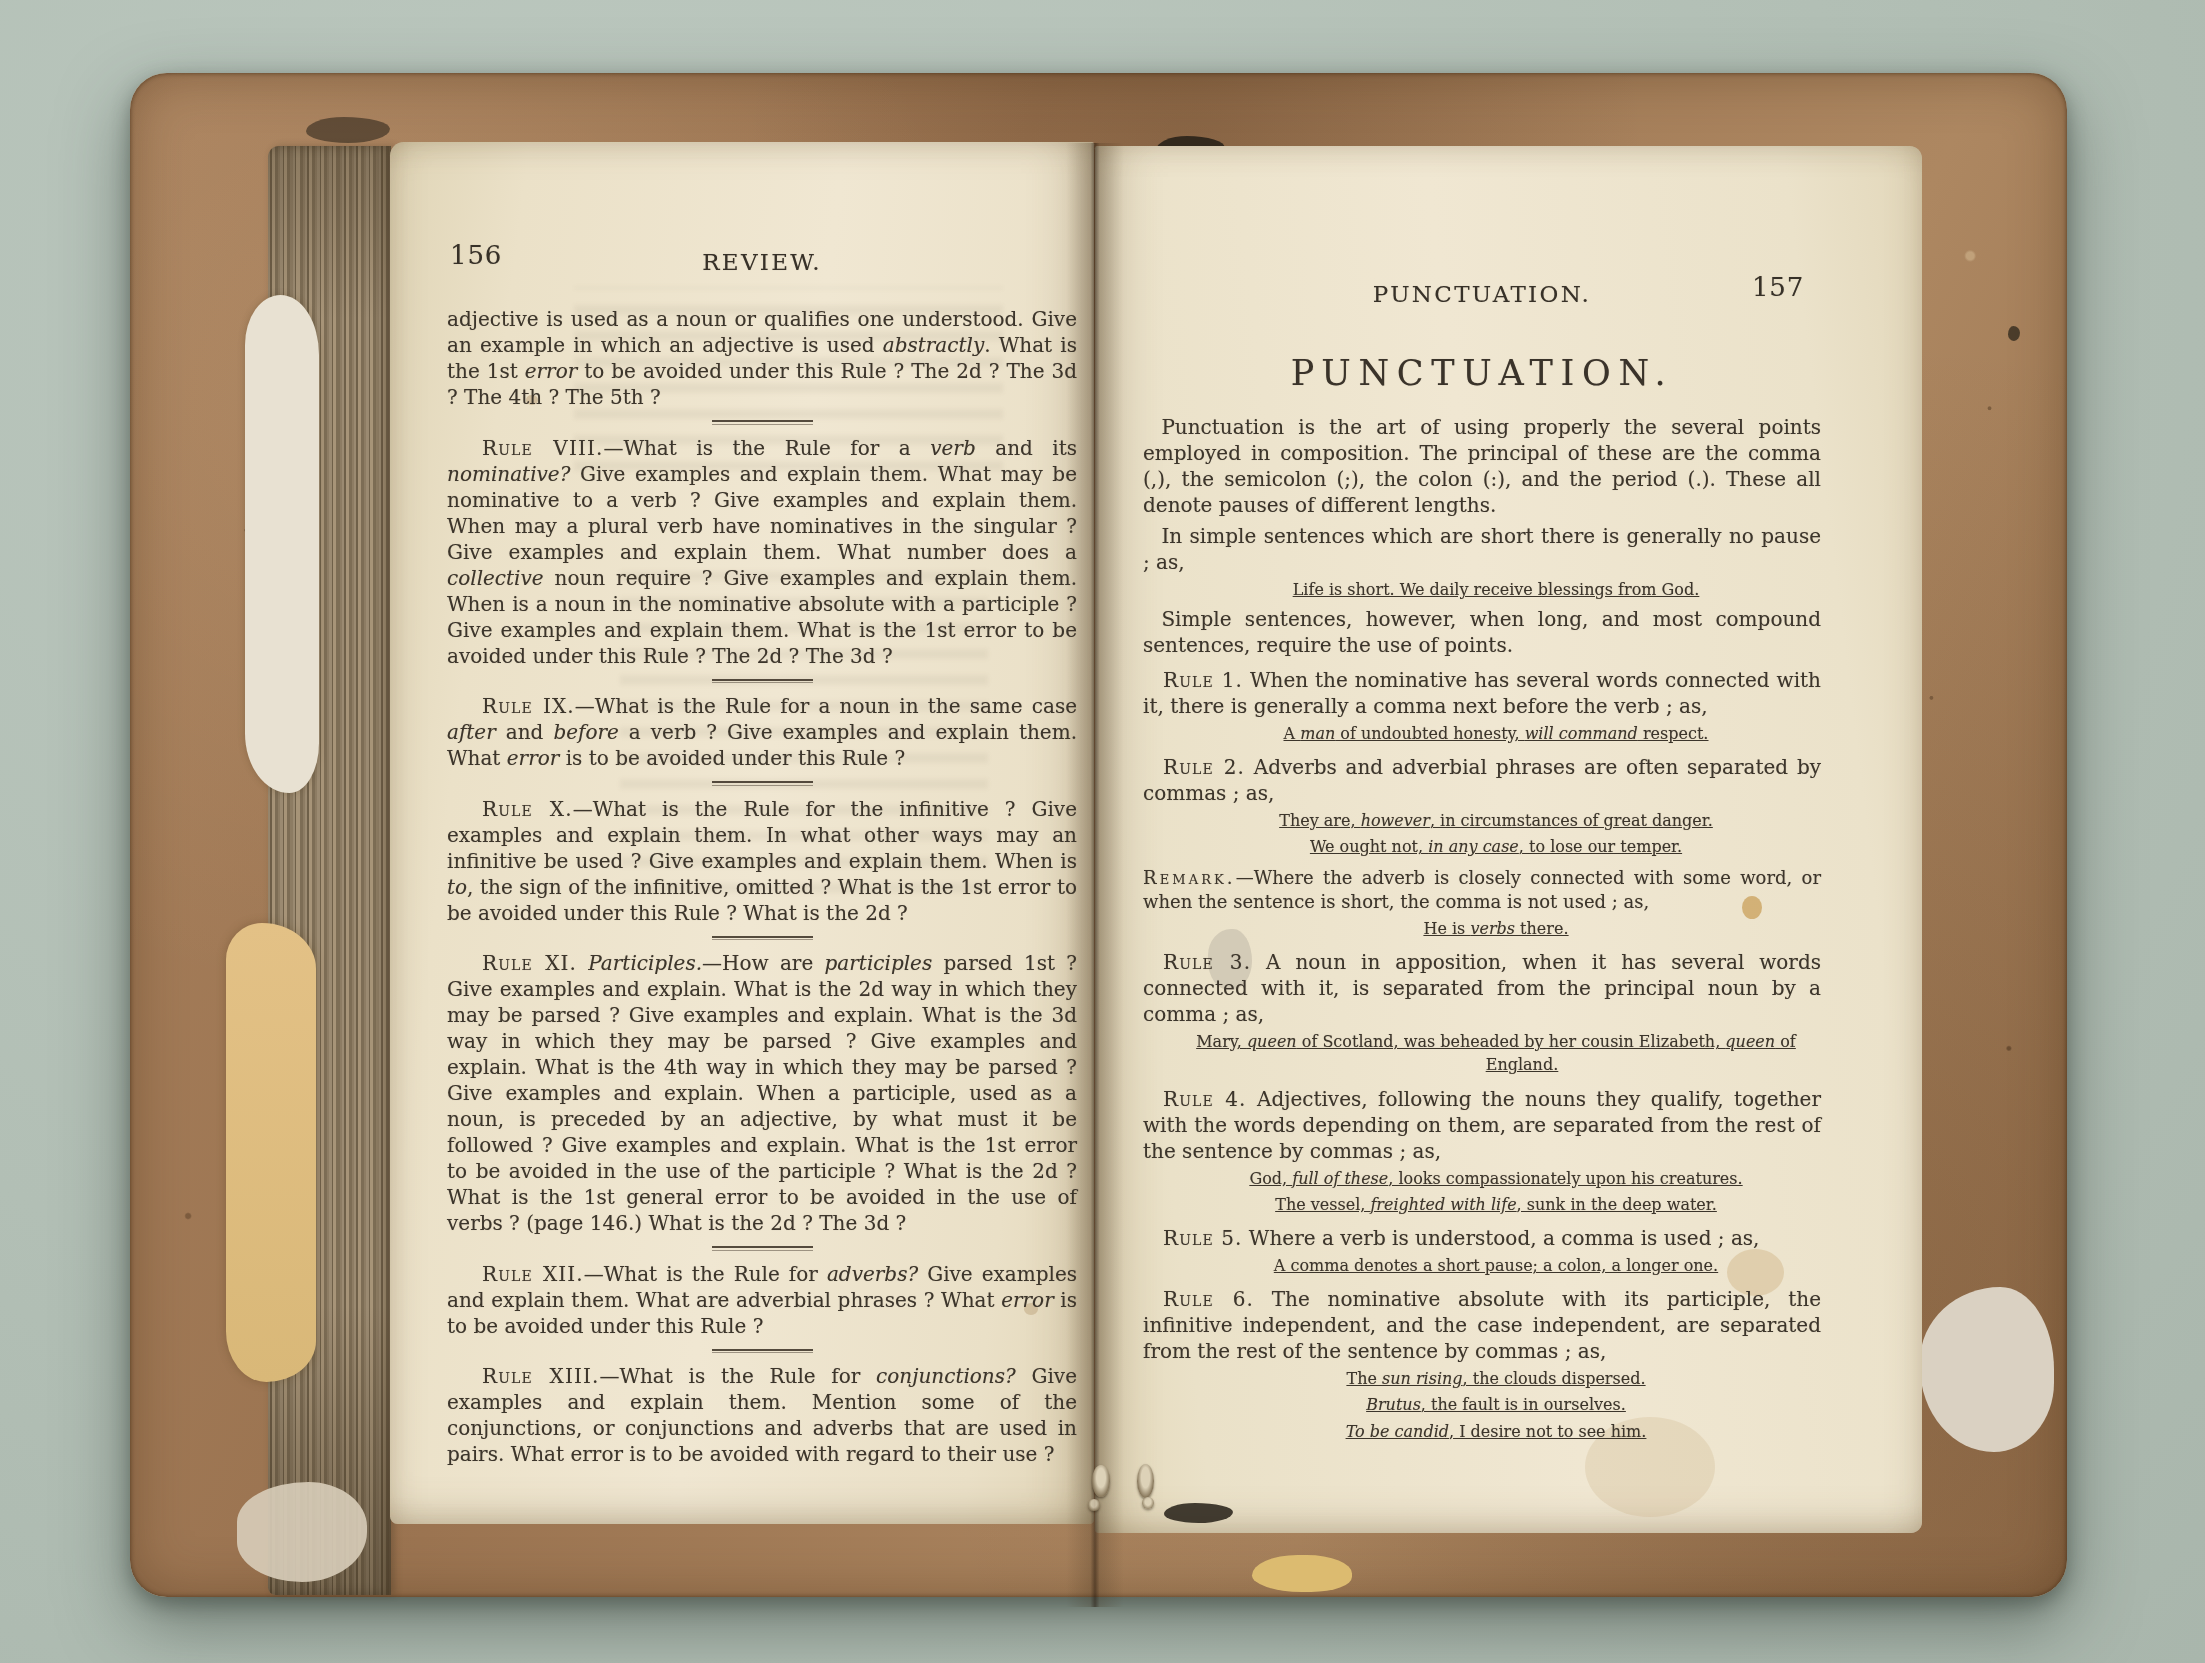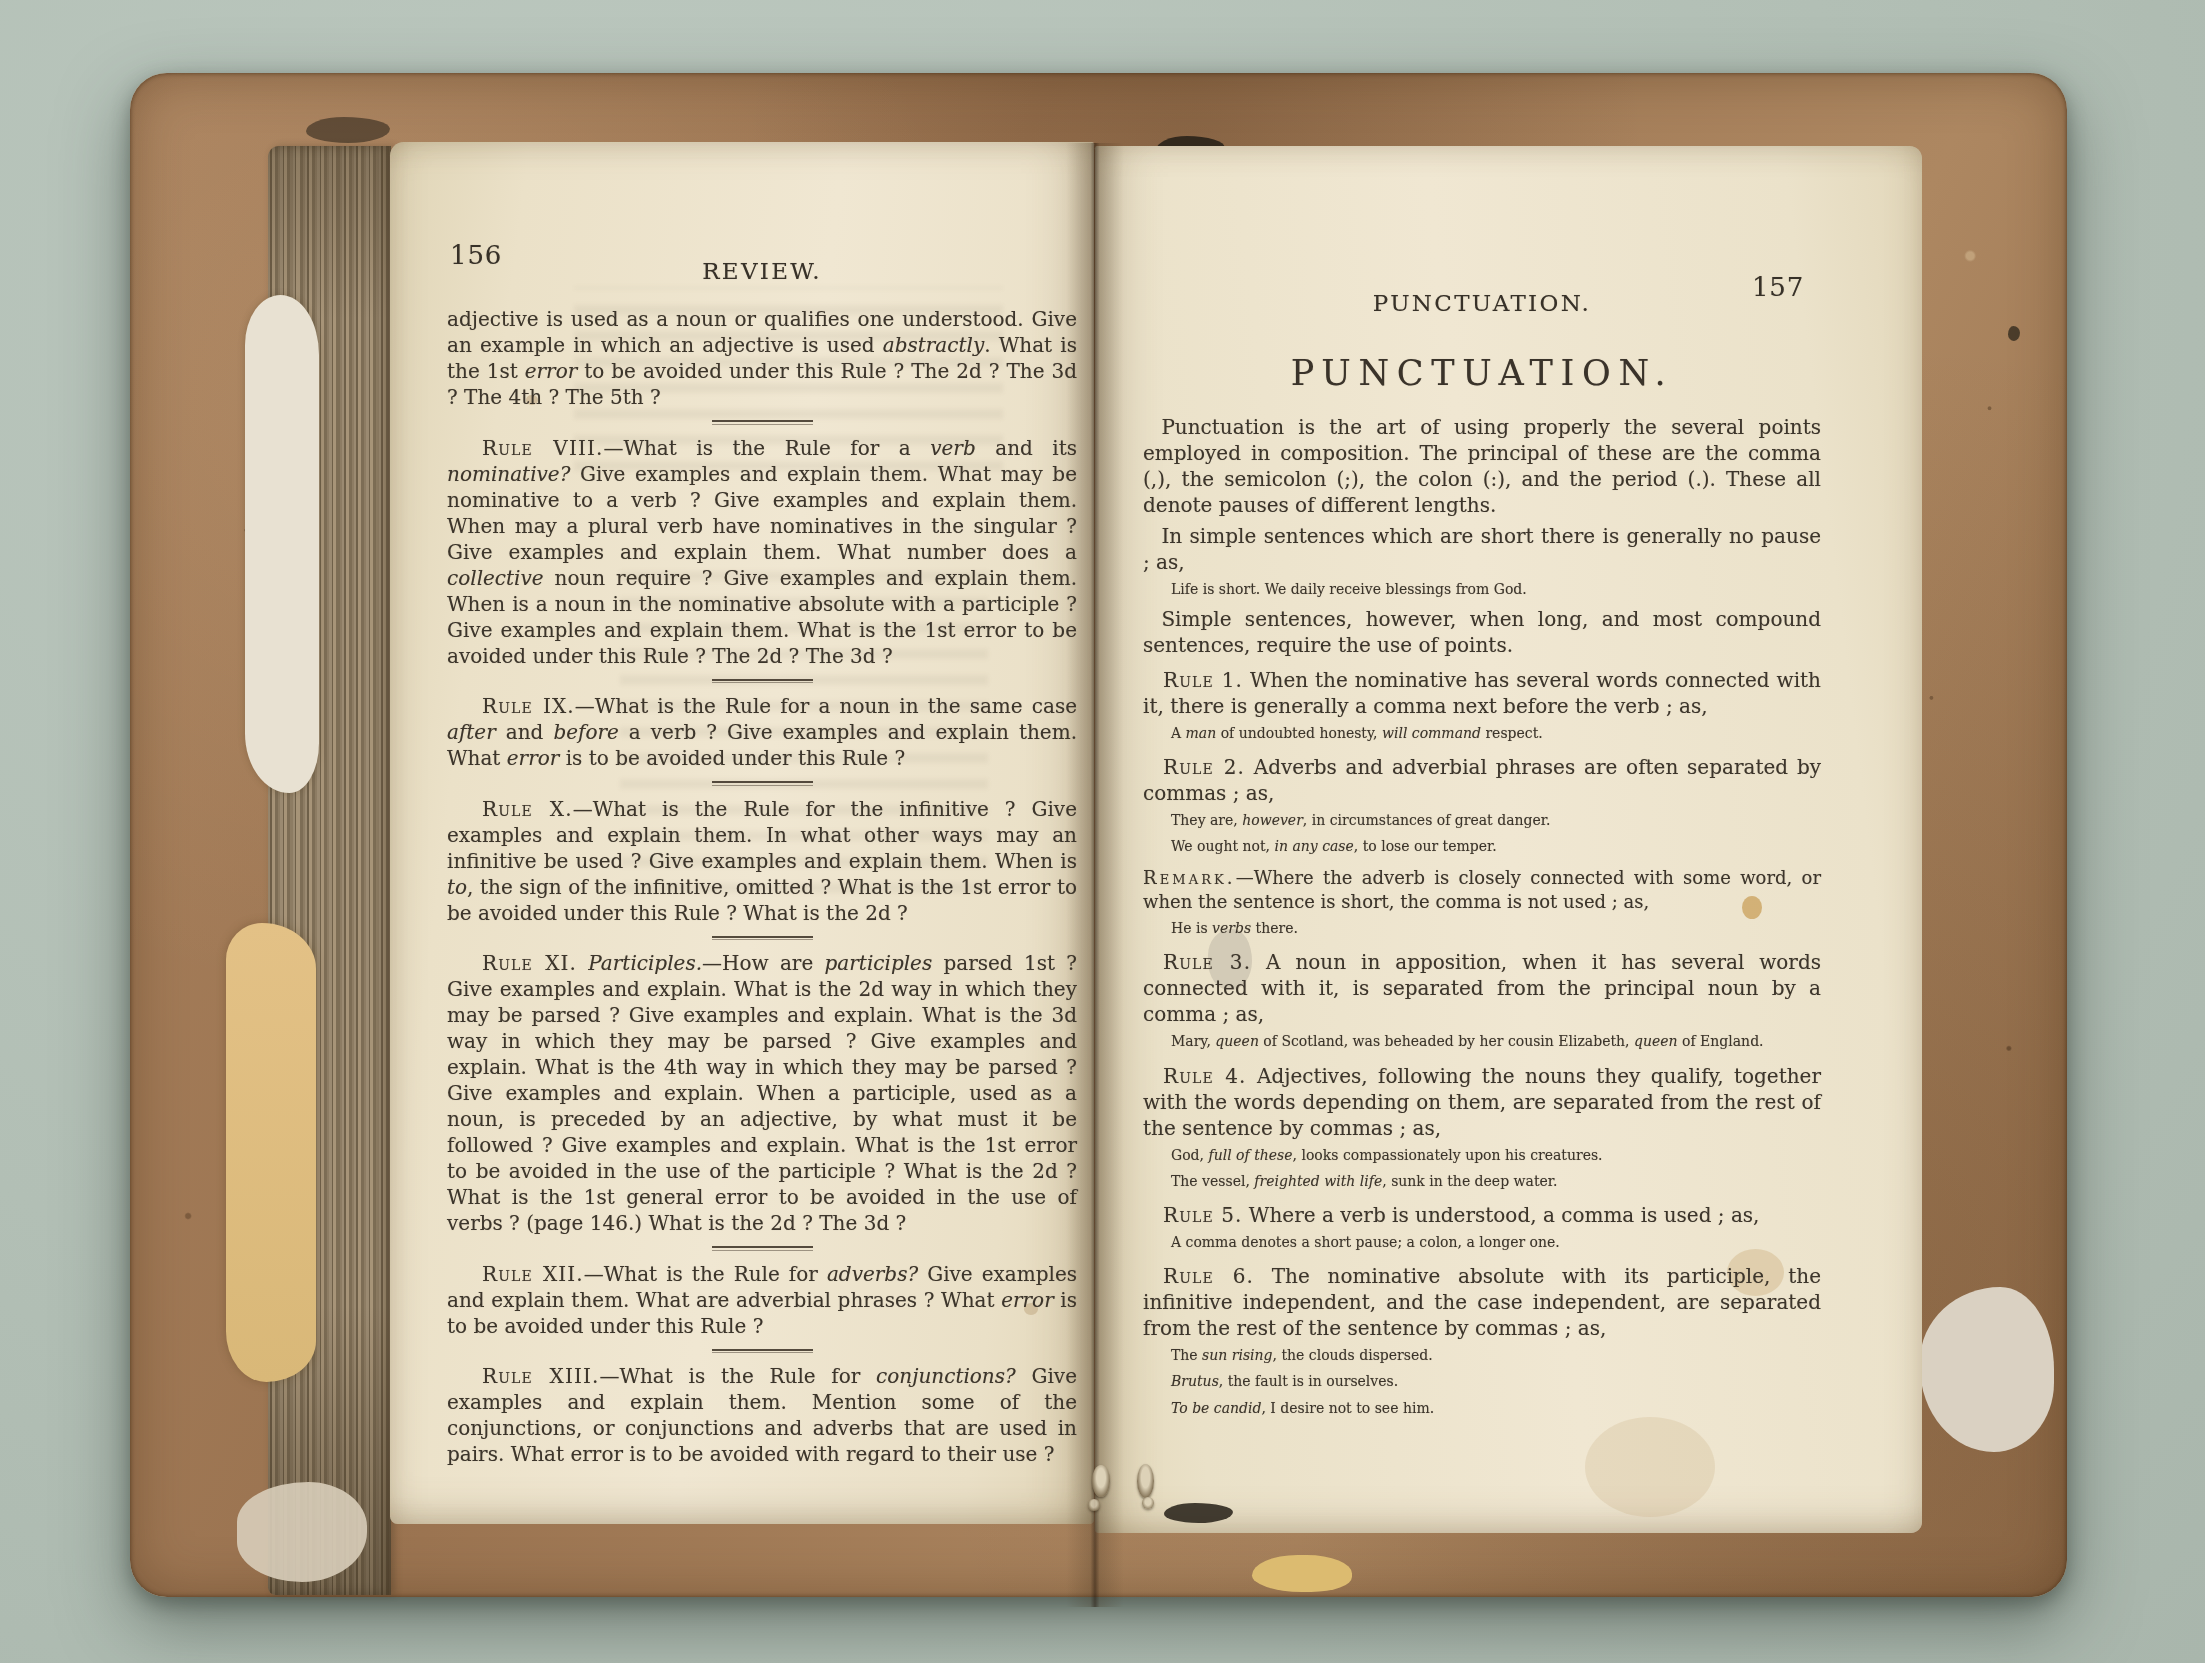--- a/index.html
+++ b/index.html
@@ -58,28 +58,28 @@
   .gutter{position:absolute;left:936px;top:70px;width:58px;height:1464px;pointer-events:none;
     background:linear-gradient(90deg,rgba(60,45,25,0) 0%,rgba(60,45,25,.22) 42%,rgba(35,22,10,.55) 50%,rgba(60,45,25,.22) 58%,rgba(60,45,25,0) 100%);}
   
   .col{position:absolute;color:#3c352b;text-shadow:0 0 0.8px rgba(60,50,40,.35);}
   .col.left-col{left:57px;right:17px;top:98px;}
   .col.right-col{left:48px;right:101px;top:126px;}
   .head-row{position:relative;height:32px;margin-bottom:34px;}
   .pagenum{position:absolute;top:0;font-size:26px;font-weight:400;letter-spacing:0.8px;color:#373128;}
   .pagenum.pn-left{left:3.1px;}
   .pagenum.pn-right{right:17px;}
-  .running{position:absolute;left:50%;transform:translateX(-50%);top:18px;font-size:23px;letter-spacing:2.3px;color:#373128;}
+  .running{position:absolute;left:50%;transform:translateX(-50%);top:9px;font-size:23px;letter-spacing:2.3px;color:#373128;}
   .section-title{font-size:35px;letter-spacing:7.7px;text-align:center;margin:49px 0 21.4px;color:#3a332a;}
   .col p{margin:0;font-size:20px;line-height:26px;text-align:justify;}
   .col .flush{text-indent:0;}
   .left-col .rule{text-indent:35px;}
   .right-col .para{text-indent:18.4px;margin-top:4.6px;}
   .right-col .rule{text-indent:20px;margin-top:9.2px;}
-  .col .example{font-size:14px;line-height:23px;margin:3.1px 0;padding-left:80px;text-indent:-52px;text-align:left;}
+  .col .example{font-size:16px;line-height:23px;margin:3.1px 0;padding-left:80px;text-indent:-52px;text-align:center;text-decoration:underline;}
   .col .remark{font-size:18px;line-height:24px;margin-top:7.7px;text-indent:0;}
   .remark .sc{letter-spacing:3.1px;}
   .sc{font-variant:small-caps;letter-spacing:1.1px;}
   .i{font-style:italic;}
   .sep{width:101px;border-top:2.3px solid rgba(58,48,36,.85);border-bottom:0.8px solid rgba(58,48,36,.45);height:1.5px;margin:10px auto 10px;}
   
   .stain{position:absolute;border-radius:50%;pointer-events:none;}
   .stain.s1{left:647px;top:750px;width:20px;height:23px;background:#c9a05a;opacity:.75;}
   .stain.s2{left:632px;top:1103px;width:57px;height:47px;background:rgba(190,150,90,.28);}
   .stain.s3{left:490px;top:1271px;width:130px;height:100px;background:rgba(180,140,85,.16);}

